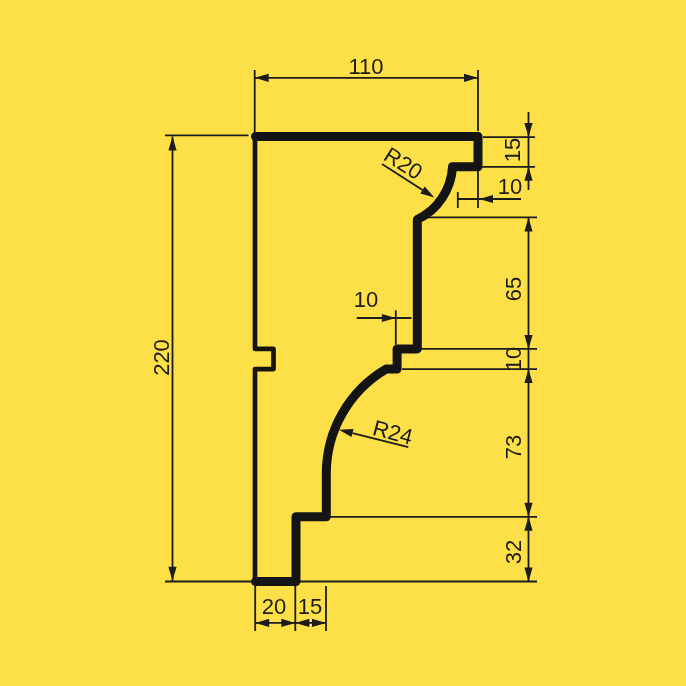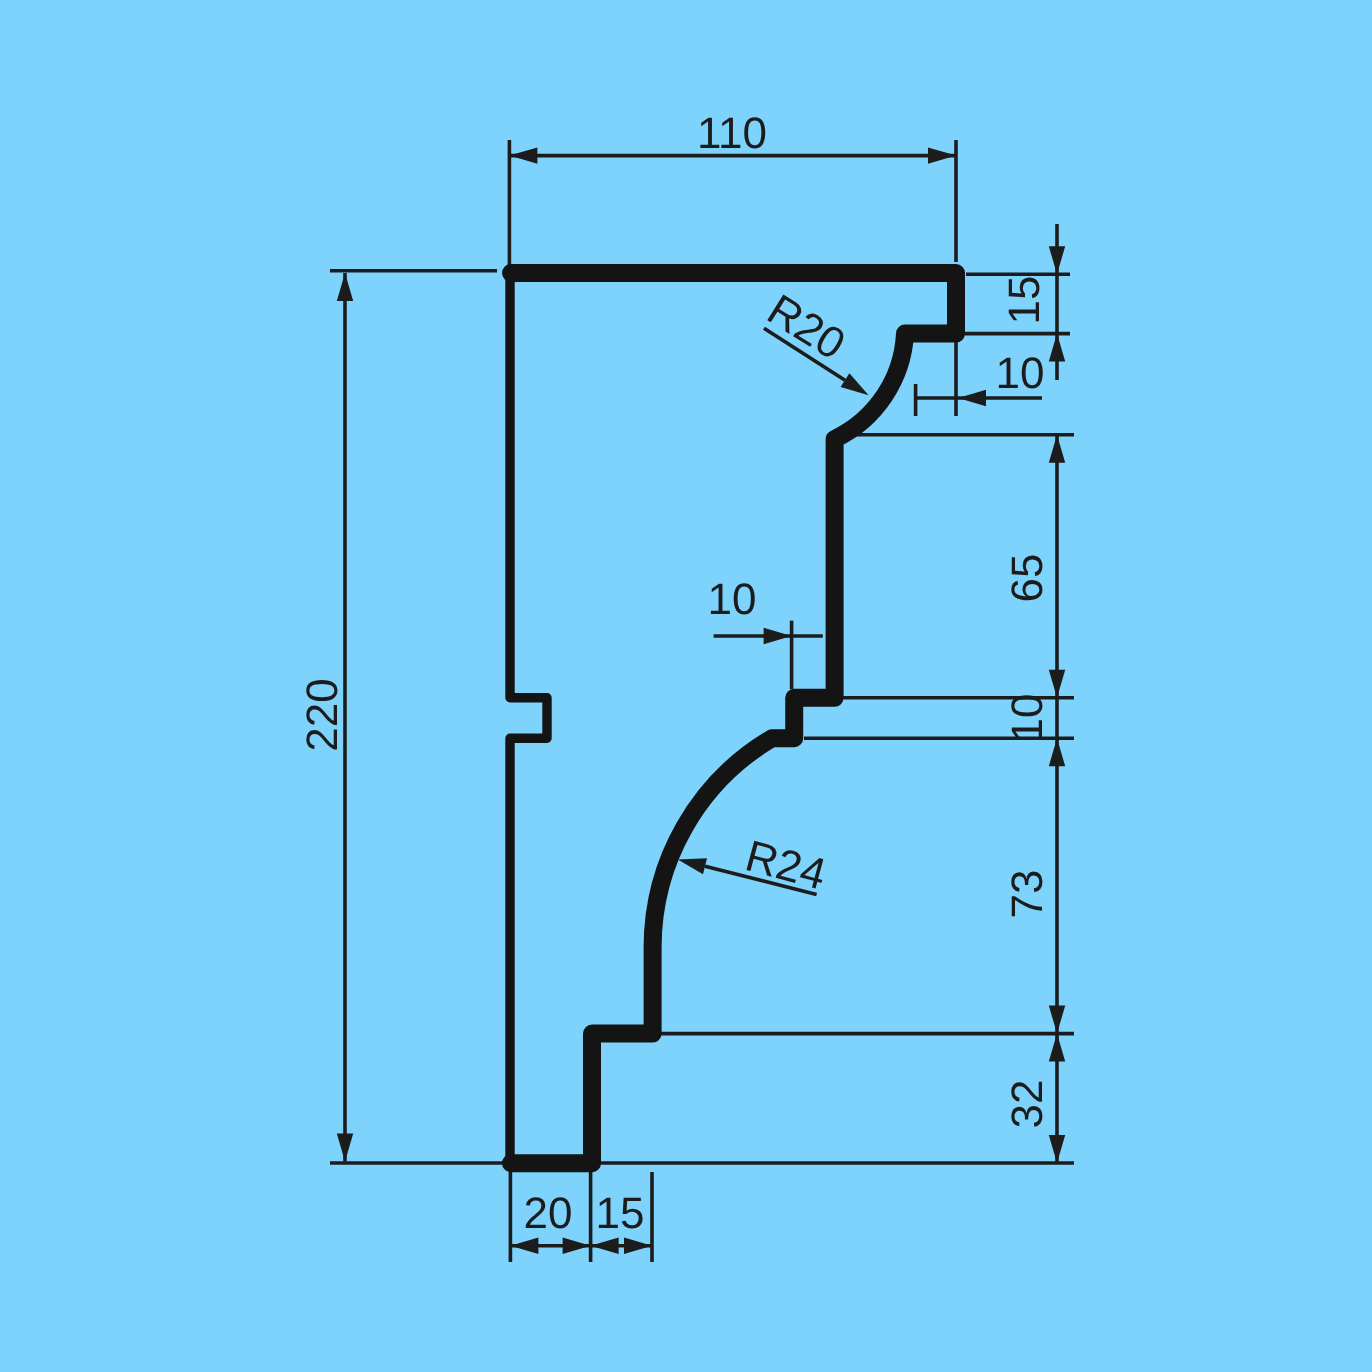--- a/index.html
+++ b/index.html
@@ -1,16 +1,16 @@
 <!DOCTYPE html>
 <html><head>
 <meta charset="utf-8">
 <style>
   html,body{margin:0;padding:0;background:#ffffff;}
-  .page{position:relative;width:686px;height:686px;background:#7dd3fc;overflow:hidden;}
+  .page{position:relative;width:686px;height:686px;background:#fde047;overflow:hidden;}
   svg{position:absolute;left:0;top:0;}
   text{font-family:"Liberation Sans",sans-serif;font-size:22px;fill:#1c1c1c;}
 </style>
 </head>
 <body>
 <div class="page">
 <svg width="686" height="686" viewBox="0 0 686 686">
 
   <g stroke="#1c1c1c" stroke-width="1.8" fill="none">
 

